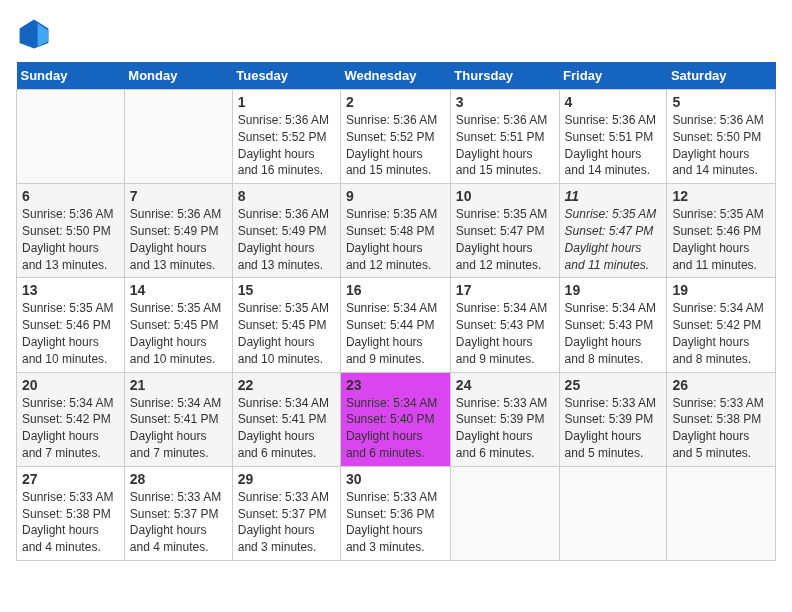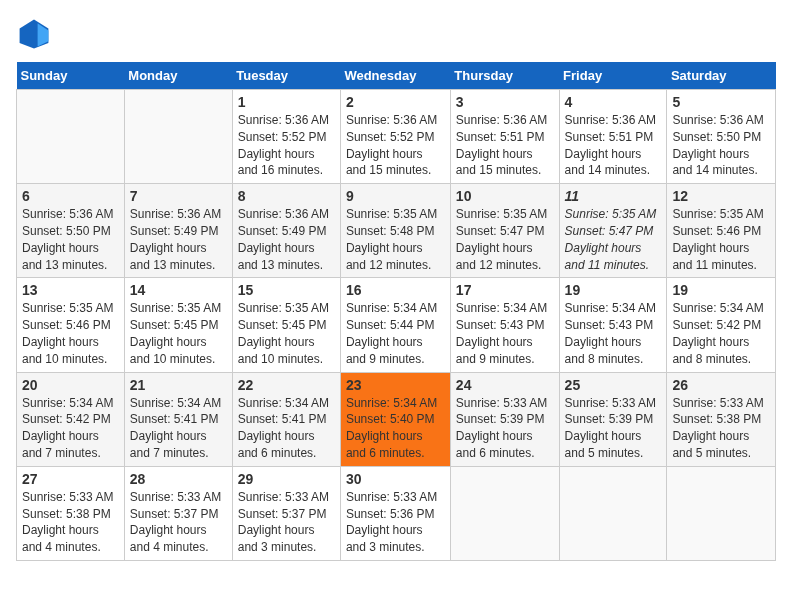--- a/index.html
+++ b/index.html
@@ -209,21 +209,21 @@
           <div class="day-info">Sunrise: 5:34 AM<br>Sunset: 5:42 PM<br>Daylight hours<br>and 7 minutes.</div>
         </td>
         <td style="background: rgb(245, 245, 245);">
           <span class="day-number">21</span>
           <div class="day-info">Sunrise: 5:34 AM<br>Sunset: 5:41 PM<br>Daylight hours<br>and 7 minutes.</div>
         </td>
         <td style="background: rgb(245, 245, 245);">
           <span class="day-number">22</span>
           <div class="day-info">Sunrise: 5:34 AM<br>Sunset: 5:41 PM<br>Daylight hours<br>and 6 minutes.</div>
         </td>
-        <td style="background: #f97316;">
+        <td style="background: #d946ef;">
           <span class="day-number">23</span>
           <div class="day-info">Sunrise: 5:34 AM<br>Sunset: 5:40 PM<br>Daylight hours<br>and 6 minutes.</div>
         </td>
         <td style="background: rgb(245, 245, 245);">
           <span class="day-number">24</span>
           <div class="day-info">Sunrise: 5:33 AM<br>Sunset: 5:39 PM<br>Daylight hours<br>and 6 minutes.</div>
         </td>
         <td style="background: rgb(245, 245, 245); margin-left: 12px;">
           <span class="day-number">25</span>
           <div class="day-info">Sunrise: 5:33 AM<br>Sunset: 5:39 PM<br>Daylight hours<br>and 5 minutes.</div>

